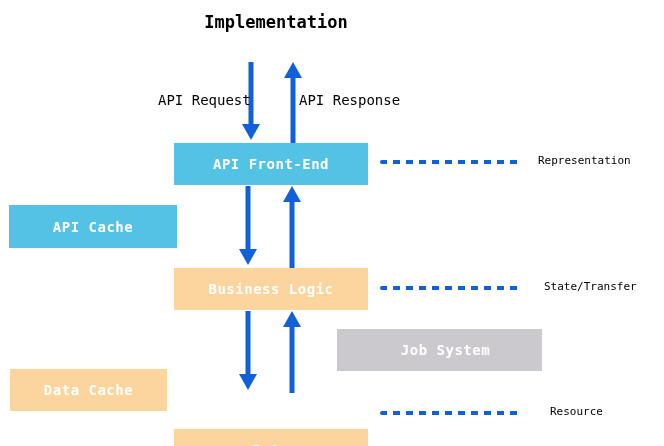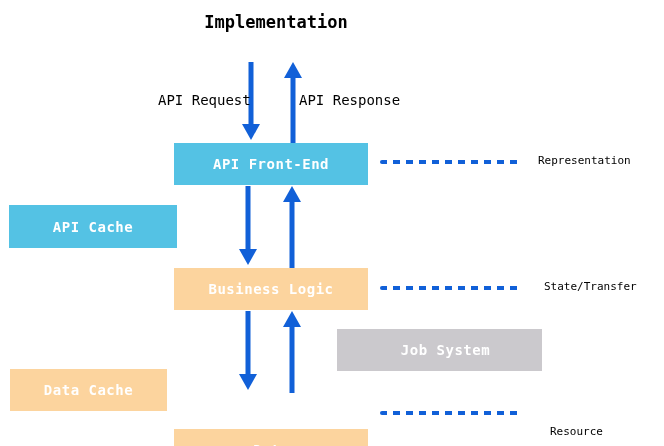--- a/index.html
+++ b/index.html
@@ -142,15 +142,15 @@
   </div>
   <div class="arrow up" style="left:283px; top:311px; height:82px;">
     <div class="stem"></div>
     <div class="head"></div>
   </div>
 
   <div class="box orange" style="left:174px; top:393px; width:194px; height:42px;margin-top:36px;">
     <span>Data</span>
   </div>
   <div class="dash" style="top:411px;"></div>
-  <div class="layer-label" style="left:550px; top:405px;margin-top:20px;">Resource</div>
+  <div class="layer-label" style="left:550px; top:405px;">Resource</div>
 
 </div>
 
 </body></html>

